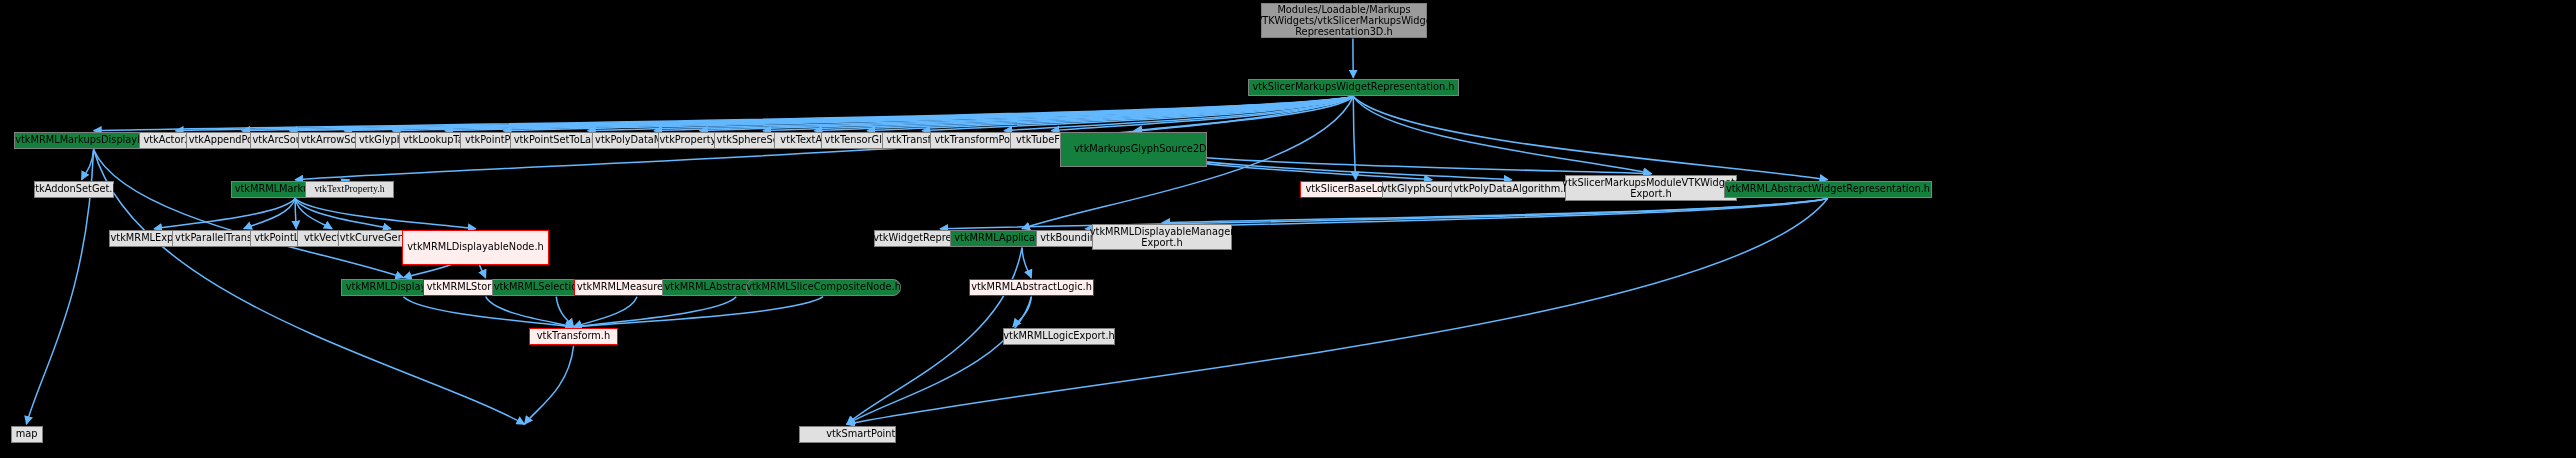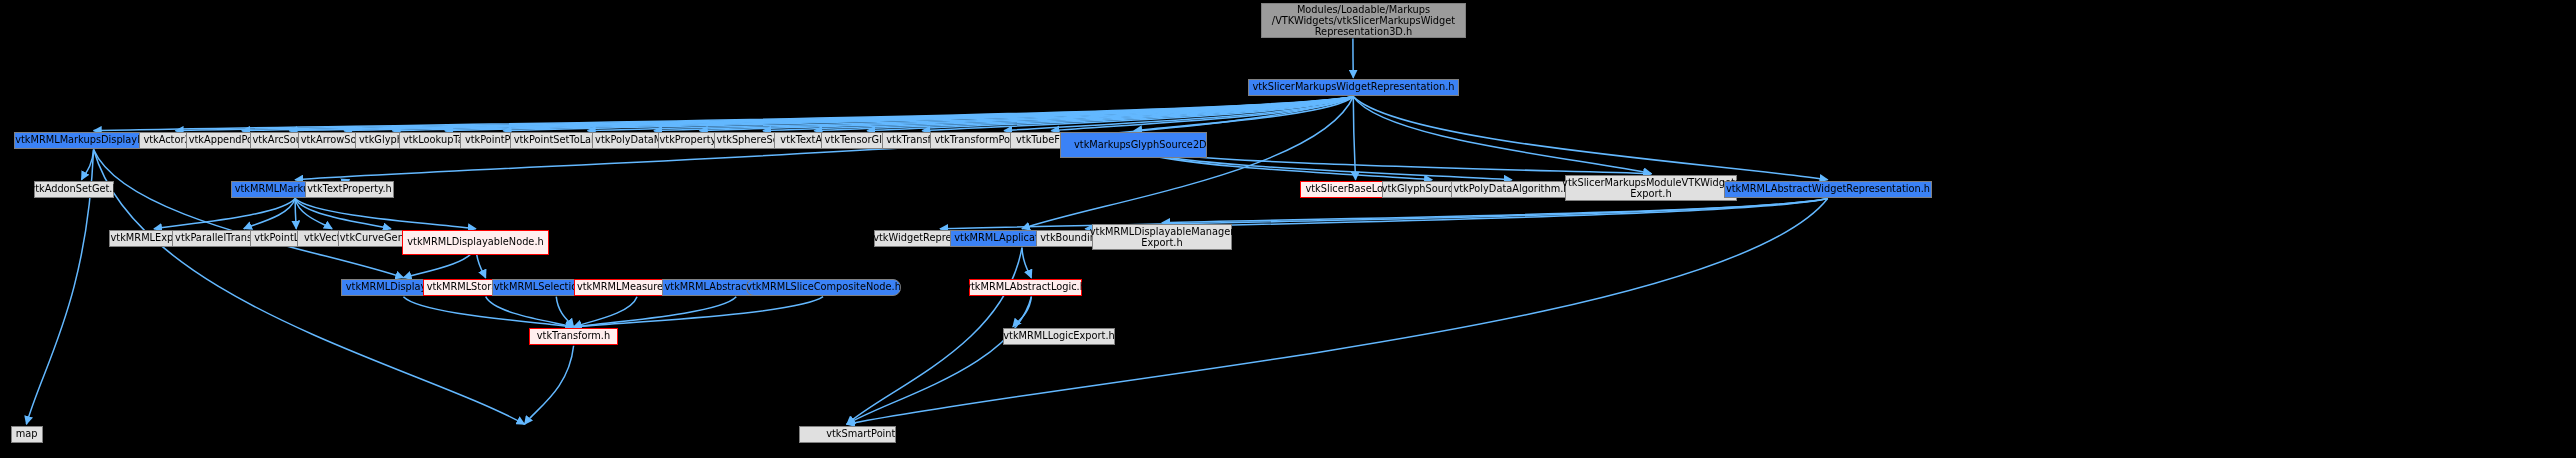--- a/index.html
+++ b/index.html
@@ -36,21 +36,21 @@
     border: 0.8px solid #808080;
     white-space: pre-line;
     padding: 0 3px;
     z-index: 5;
   }
   .node.root {
     background: #9b9b9b;
     border: 0.8px solid #808080;
   }
   .node.white {
-    background: #3b82f6;
+    background: #15803d;
     border: 0.8px solid #808080;
     text-align: right;
   }
   .node.red {
     background: #ffeeee;
     border: 0.8px solid #ff0000;
   }
   .node.multiline {
     line-height: 1.14;
   }
@@ -117,69 +117,69 @@
         <path d="M 2421.5 263 C 2303.9 286.1, 1539.5 295.76, 1245.5 303" marker-end="url(#arrow)"></path>
         <path d="M 2421.5 263 C 2323.15 286.1, 1683.875 295.76, 1438 303" marker-end="url(#arrow)"></path>
         <path d="M 2421.5 263 C 2333.3 281.7, 1760 289.52, 1539.5 295" marker-end="url(#arrow)"></path>
         <path d="M 2421.5 263 C 2291.55 428.55, 1446.875 497.78, 1122 562" marker-end="url(#arrow)"></path>
         <path d="M 1793 128 C 1793.3 189.60000000000002, 1795.25 215.36, 1796 238" marker-end="url(#arrow)"></path>
         <path d="M 1793 128 C 1652.8 189.60000000000002, 741.5 215.36, 391 238" marker-end="url(#arrow)"></path>
         <path d="M 1793 128 C 1749.1 225.35000000000002, 1463.75 266.06, 1354 303" marker-end="url(#arrow)"></path>
       </g>
   </svg>
   <div id="node-layer">
-      <div class="node root multiline" style="left: 1261px; top: 3px; width: 205px; height: 35px;">Modules/Loadable/Markups
+      <div class="node root multiline" style="left: 1261px; top: 3px; width: 166px; height: 35px;">Modules/Loadable/Markups
 /VTKWidgets/vtkSlicerMarkupsWidget
 Representation3D.h</div>
       <div class="node white" style="left: 1248px; top: 79px; width: 211px; height: 17.4px;">vtkSlicerMarkupsWidgetRepresentation.h</div>
       <div class="node white" style="left: 13.6px; top: 132px; width: 160px; height: 17.4px;">vtkMRMLMarkupsDisplayNode.h</div>
       <div class="node " style="left: 139px; top: 132px; width: 73px; height: 17.4px;">vtkActor2D.h</div>
       <div class="node " style="left: 186px; top: 132px; width: 111px; height: 17.4px;">vtkAppendPolyData.h</div>
       <div class="node " style="left: 250px; top: 132px; width: 79px; height: 17.4px;">vtkArcSource.h</div>
       <div class="node " style="left: 298px; top: 132px; width: 92px; height: 17.4px;">vtkArrowSource.h</div>
       <div class="node " style="left: 355px; top: 132px; width: 75px; height: 17.4px;">vtkGlyph3D.h</div>
       <div class="node " style="left: 399px; top: 132px; width: 93px; height: 17.4px;">vtkLookupTable.h</div>
       <div class="node " style="left: 460px; top: 132px; width: 88px; height: 17.4px;">vtkPointPlacer.h</div>
       <div class="node " style="left: 510px; top: 132px; width: 155px; height: 17.4px;">vtkPointSetToLabelHierarchy.h</div>
       <div class="node " style="left: 592px; top: 132px; width: 125px; height: 17.4px;">vtkPolyDataMapper2D.h</div>
       <div class="node " style="left: 658px; top: 132px; width: 83px; height: 17.4px;">vtkProperty2D.h</div>
       <div class="node " style="left: 714px; top: 132px; width: 98px; height: 17.4px;">vtkSphereSource.h</div>
       <div class="node " style="left: 774px; top: 132px; width: 82px; height: 17.4px;">vtkTextActor.h</div>
       <div class="node " style="left: 821px; top: 132px; width: 92px; height: 17.4px;">vtkTensorGlyph.h</div>
       <div class="node " style="left: 882px; top: 132px; width: 82px; height: 17.4px;">vtkTransform.h</div>
       <div class="node " style="left: 930px; top: 132px; width: 149px; height: 17.4px;">vtkTransformPolyDataFilter.h</div>
       <div class="node " style="left: 1010px; top: 132px; width: 83px; height: 17.4px;">vtkTubeFilter.h</div>
-      <div class="node white" style="left: 1060px; top: 132px; width: 147px; height: 26px; padding-left: 26px;">vtkMarkupsGlyphSource2D.h</div>
+      <div class="node white" style="left: 1060px; top: 132px; width: 147px; height: 35px; padding-left: 26px;">vtkMarkupsGlyphSource2D.h</div>
       <div class="node " style="left: 34px; top: 181px; width: 80px; height: 17.4px;">vtkAddonSetGet.h</div>
       <div class="node white" style="left: 231px; top: 181px; width: 128px; height: 17.4px;">vtkMRMLMarkupsNode.h</div>
-      <div class="node " style="left: 305px; top: 181px; width: 89px; height: 17.4px;">vtkTextProperty.h</div>
+      <div class="node " style="left: 305px; top: 181px; width: 89px; height: 17.4px; font-family: Liberation Serif, serif;">vtkTextProperty.h</div>
       <div class="node red" style="left: 1300px; top: 181px; width: 112px; height: 17.4px;">vtkSlicerBaseLogic.h</div>
       <div class="node " style="left: 1382px; top: 181px; width: 100px; height: 17.4px;">vtkGlyphSource2D.h</div>
       <div class="node " style="left: 1451px; top: 181px; width: 121px; height: 17.4px;">vtkPolyDataAlgorithm.h</div>
       <div class="node multiline" style="left: 1565px; top: 175px; width: 172px; height: 26px;">vtkSlicerMarkupsModuleVTKWidgets
 Export.h</div>
       <div class="node white" style="left: 1724px; top: 181px; width: 208px; height: 17.4px;">vtkMRMLAbstractWidgetRepresentation.h</div>
       <div class="node " style="left: 109px; top: 230px; width: 89px; height: 17.4px;">vtkMRMLExport.h</div>
       <div class="node " style="left: 172px; top: 230px; width: 143px; height: 17.4px;">vtkParallelTransportFrame.h</div>
       <div class="node " style="left: 250px; top: 230px; width: 93px; height: 17.4px;">vtkPointLocator.h</div>
       <div class="node " style="left: 297px; top: 230px; width: 69px; height: 17.4px;">vtkVector.h</div>
       <div class="node " style="left: 338px; top: 230px; width: 106px; height: 17.4px;">vtkCurveGenerator.h</div>
-      <div class="node red" style="left: 402px; top: 230px; width: 147px; height: 25px;">vtkMRMLDisplayableNode.h</div>
+      <div class="node red" style="left: 402px; top: 230px; width: 147px; height: 35px;">vtkMRMLDisplayableNode.h</div>
       <div class="node " style="left: 874px; top: 230px; width: 132px; height: 17.4px;">vtkWidgetRepresentation.h</div>
       <div class="node white" style="left: 950px; top: 230px; width: 143px; height: 17.4px;">vtkMRMLApplicationLogic.h</div>
       <div class="node " style="left: 1036px; top: 230px; width: 98px; height: 17.4px;">vtkBoundingBox.h</div>
       <div class="node multiline" style="left: 1092px; top: 224px; width: 140px; height: 26px;">vtkMRMLDisplayableManager
 Export.h</div>
       <div class="node white" style="left: 341px; top: 279px; width: 125px; height: 17.4px;">vtkMRMLDisplayNode.h</div>
       <div class="node red" style="left: 423px; top: 279px; width: 125px; height: 17.4px;">vtkMRMLStorageNode.h</div>
       <div class="node white" style="left: 492px; top: 279px; width: 128px; height: 17.4px;">vtkMRMLSelectionNode.h</div>
       <div class="node red" style="left: 574px; top: 279px; width: 127px; height: 17.4px;">vtkMRMLMeasurement.h</div>
       <div class="node white" style="left: 662px; top: 279px; width: 149px; height: 17.4px;">vtkMRMLAbstractViewNode.h</div>
       <div class="node white" style="left: 746px; top: 279px; width: 155px; height: 17.4px; border-radius: 8px;">vtkMRMLSliceCompositeNode.h</div>
-      <div class="node red" style="left: 969px; top: 279px; width: 113px; height: 17.4px;">vtkMRMLAbstractLogic.h</div>
+      <div class="node red" style="left: 969px; top: 279px; width: 125px; height: 17.4px;">vtkMRMLAbstractLogic.h</div>
       <div class="node red" style="left: 529px; top: 328px; width: 89px; height: 17.4px;">vtkTransform.h</div>
       <div class="node " style="left: 1003px; top: 328px; width: 112px; height: 17.4px;">vtkMRMLLogicExport.h</div>
       <div class="node " style="left: 10.6px; top: 426px; width: 32px; height: 17.4px;">map</div>
       <div class="node " style="left: 505px; top: 426px; width: 39px; height: 17.4px; margin-top: 48px;">vector</div>
       <div class="node " style="left: 799px; top: 426px; width: 97px; height: 17.4px; padding-left: 48px;">vtkSmartPointer.h</div>
     </div>
 </div>
 
 
 </body></html>

